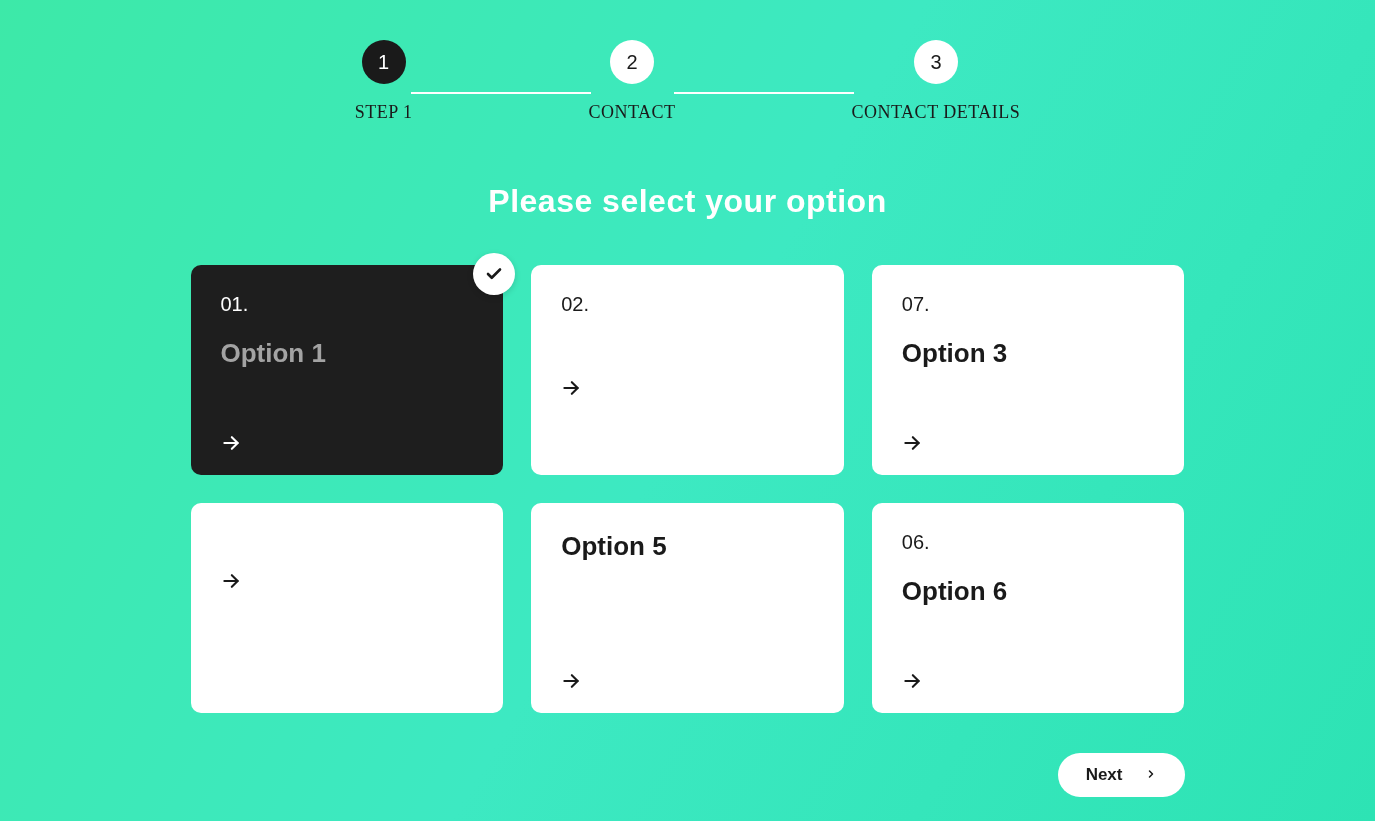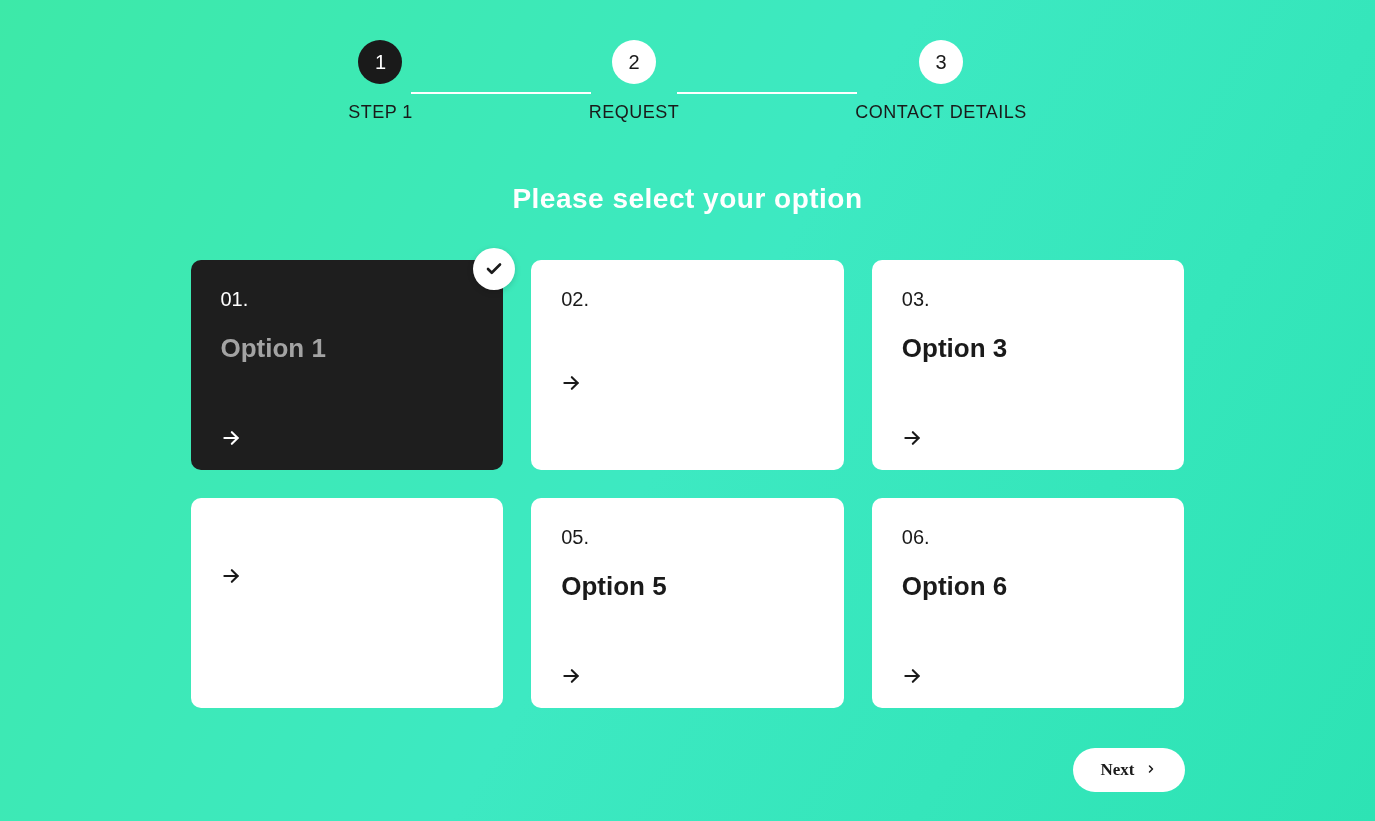--- a/index.html
+++ b/index.html
@@ -54,32 +54,33 @@
       background: #1a1a1a;
       color: #fff;
     }
     .step-label {
       margin-top: 18px;
       font-size: 18px;
       color: #1a1a1a;
       letter-spacing: 0.5px;
       font-weight: 500;
       white-space: nowrap;
+      font-family: Liberation Serif, serif;
     }
     .step-line {
       width: 180px;
       height: 2px;
       background: #fff;
       margin-top: 22px;
       margin-left: -2px;
       margin-right: -2px;
     }
     .heading {
       text-align: center;
-      font-size: 28px;
+      font-size: 32px;
       font-weight: 700;
       color: #fff;
       margin-bottom: 45px;
       letter-spacing: 0.5px;
     }
     .options-grid {
       display: grid;
       grid-template-columns: repeat(3, 1fr);
       gap: 28px;
       padding: 0 98px;
@@ -146,22 +147,21 @@
       background: #fff;
       border: none;
       border-radius: 24px;
       padding: 12px 28px;
       font-size: 17px;
       font-weight: 700;
       color: #1a1a1a;
       cursor: pointer;
       display: flex;
       align-items: center;
-      gap: 10px;
-      font-family: Liberation Serif, serif;
+      gap: 22px;
     }
     .arrow-svg {
       width: 20px;
       height: 20px;
     }
     .chevron-svg {
       width: 12px;
       height: 12px;
     }
     .check-svg {
@@ -177,21 +177,21 @@
     <div class="step-wrapper">
       <div class="step">
         <div class="step-circle active">1</div>
         <div class="step-label">STEP 1</div>
       </div>
       <div class="step-line"></div>
     </div>
     <div class="step-wrapper">
       <div class="step">
         <div class="step-circle">2</div>
-        <div class="step-label">REQUEST</div>
+        <div class="step-label">CONTACT</div>
       </div>
       <div class="step-line"></div>
     </div>
     <div class="step-wrapper">
       <div class="step">
         <div class="step-circle">3</div>
         <div class="step-label">CONTACT DETAILS</div>
       </div>
     </div>
   </div>
@@ -221,21 +221,21 @@
       <div class="option-arrow">
         <svg class="arrow-svg" viewBox="0 0 24 24" fill="none" stroke="currentColor" stroke-width="2.5" stroke-linecap="round" stroke-linejoin="round">
             <line x1="4" y1="12" x2="20" y2="12"></line>
             <polyline points="13 5 20 12 13 19"></polyline>
           </svg>
       </div>
     </div>
 
     <div class="option-card">
 
-      <div class="option-number">03.</div>
+      <div class="option-number">07.</div>
       <div class="option-title">Option 3</div>
       <div class="option-arrow">
         <svg class="arrow-svg" viewBox="0 0 24 24" fill="none" stroke="currentColor" stroke-width="2.5" stroke-linecap="round" stroke-linejoin="round">
             <line x1="4" y1="12" x2="20" y2="12"></line>
             <polyline points="13 5 20 12 13 19"></polyline>
           </svg>
       </div>
     </div>
 
     <div class="option-card">
@@ -243,21 +243,20 @@
       <div class="option-arrow">
         <svg class="arrow-svg" viewBox="0 0 24 24" fill="none" stroke="currentColor" stroke-width="2.5" stroke-linecap="round" stroke-linejoin="round">
             <line x1="4" y1="12" x2="20" y2="12"></line>
             <polyline points="13 5 20 12 13 19"></polyline>
           </svg>
       </div>
     </div>
 
     <div class="option-card">
 
-      <div class="option-number">05.</div>
       <div class="option-title">Option 5</div>
       <div class="option-arrow">
         <svg class="arrow-svg" viewBox="0 0 24 24" fill="none" stroke="currentColor" stroke-width="2.5" stroke-linecap="round" stroke-linejoin="round">
             <line x1="4" y1="12" x2="20" y2="12"></line>
             <polyline points="13 5 20 12 13 19"></polyline>
           </svg>
       </div>
     </div>
 
     <div class="option-card">

